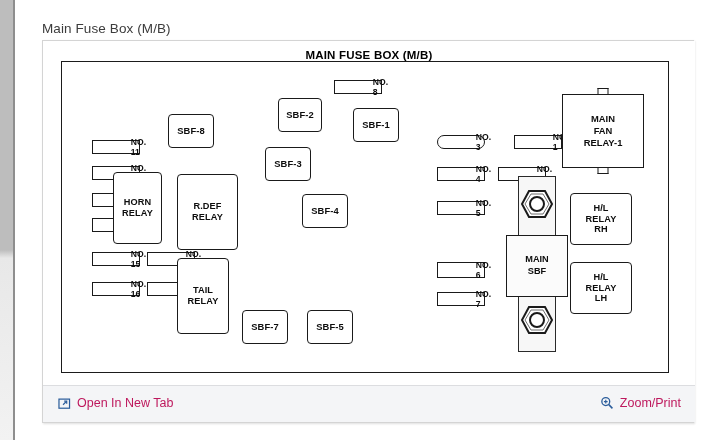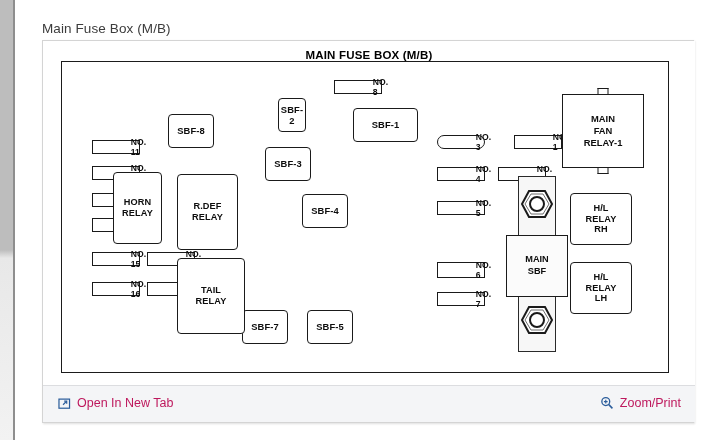--- a/index.html
+++ b/index.html
@@ -166,36 +166,36 @@
           <div class="el fuse" style="left: 85px; top: 190px; width: 48px; height: 14px;">NO. 9</div>
           <div class="el fuse" style="left: 85px; top: 220px; width: 48px; height: 14px;">NO. 10</div>
           <div class="el fuse" style="left: 272px; top: 18px; width: 48px; height: 14px;">NO. 8</div>
           <div class="el fuse" style="left: 375px; top: 73px; width: 48px; height: 14px; border-radius: 7px;">NO. 3</div>
           <div class="el fuse" style="left: 375px; top: 105px; width: 48px; height: 14px;">NO. 4</div>
           <div class="el fuse" style="left: 375px; top: 139px; width: 48px; height: 14px;">NO. 5</div>
           <div class="el fuse" style="left: 375px; top: 200px; width: 48px; height: 16px;">NO. 6</div>
           <div class="el fuse" style="left: 375px; top: 230px; width: 48px; height: 14px;">NO. 7</div>
           <div class="el fuse" style="left: 452px; top: 73px; width: 48px; height: 14px;">NO. 1</div>
           <div class="el fuse" style="left: 436px; top: 105px; width: 48px; height: 14px;">NO. 2</div>
-          <div class="el block sbf" style="left: 216px; top: 36px; width: 28px; height: 34px;">SBF-2</div>
-          <div class="el block sbf" style="left: 291px; top: 46px; width: 65px; height: 34px;">SBF-1</div>
+          <div class="el block sbf" style="left: 216px; top: 36px; width: 44px; height: 34px;">SBF-2</div>
+          <div class="el block sbf" style="left: 291px; top: 46px; width: 46px; height: 34px;">SBF-1</div>
           <div class="el block sbf" style="left: 106px; top: 52px; width: 46px; height: 34px;">SBF-8</div>
           <div class="el block sbf" style="left: 203px; top: 85px; width: 46px; height: 34px;">SBF-3</div>
           <div class="el block sbf" style="left: 240px; top: 132px; width: 46px; height: 34px;">SBF-4</div>
           <div class="el block sbf" style="left: 180px; top: 248px; width: 46px; height: 34px;">SBF-7</div>
           <div class="el block sbf" style="left: 245px; top: 248px; width: 46px; height: 34px;">SBF-5</div>
           <div class="el block" style="left: 51px; top: 110px; width: 49px; height: 72px;">
             <span>HORN</span>
             <span>RELAY</span>
           </div>
           <div class="el block" style="left: 115px; top: 112px; width: 61px; height: 76px;">
             <span>R.DEF</span>
             <span>RELAY</span>
           </div>
-          <div class="el block" style="left: 115px; top: 196px; width: 68px; height: 76px;">
+          <div class="el block" style="left: 115px; top: 196px; width: 52px; height: 76px;">
             <span>TAIL</span>
             <span>RELAY</span>
           </div>
           <div class="el block" style="left: 508px; top: 131px; width: 62px; height: 52px;">
             <span>H/L</span>
             <span>RELAY</span>
             <span>RH</span>
           </div>
           <div class="el block" style="left: 508px; top: 200px; width: 62px; height: 52px;">
             <span>H/L</span>

